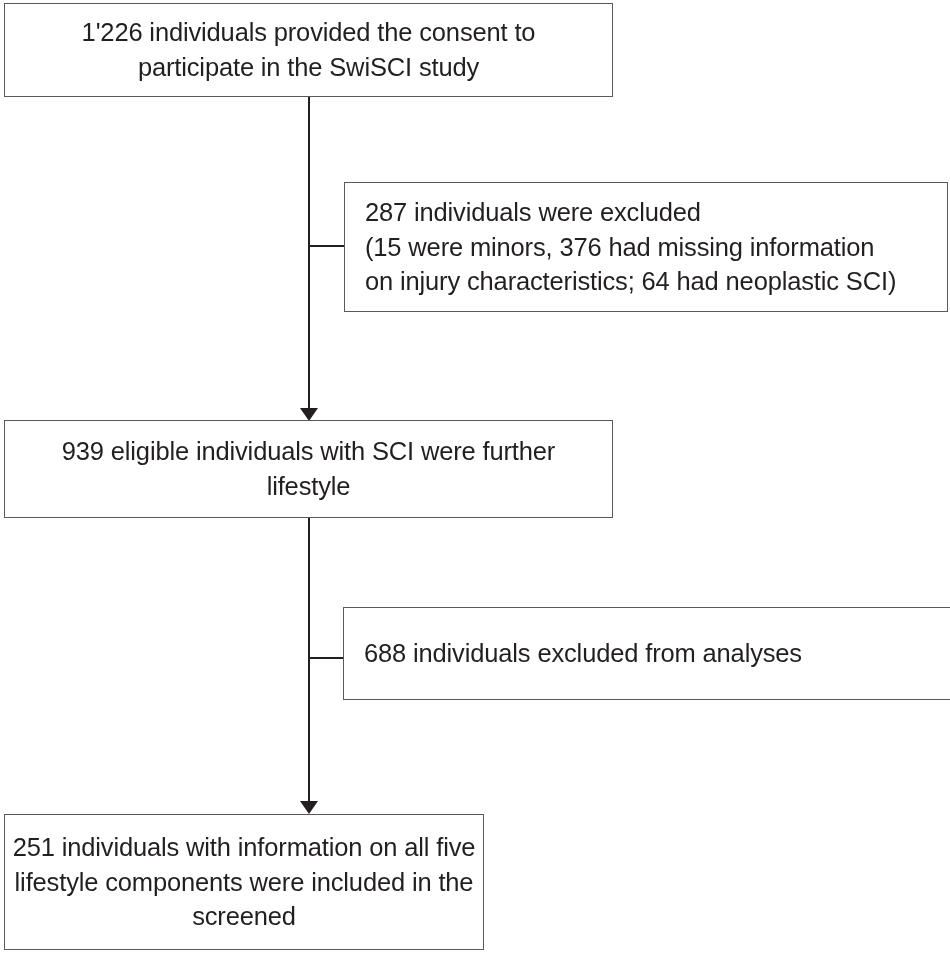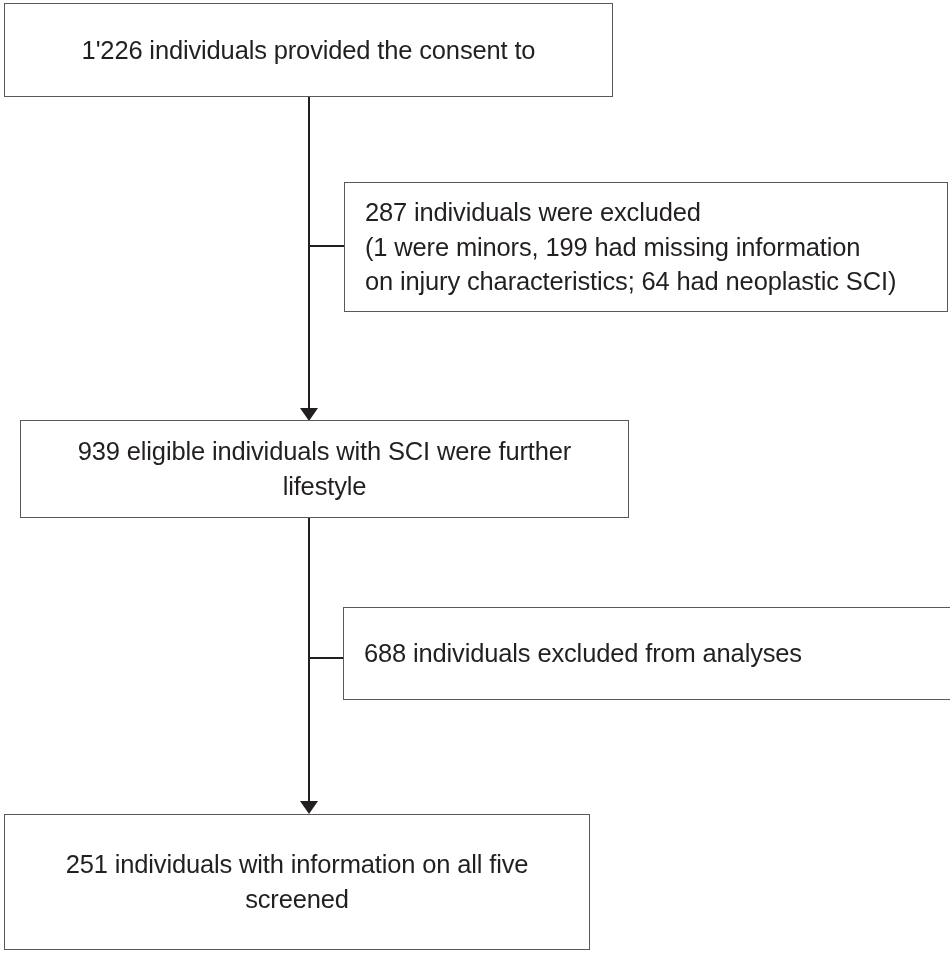--- a/index.html
+++ b/index.html
@@ -40,22 +40,22 @@
     text-align: center;
   }
   .node.leftaligned {
     align-items: flex-start;
     text-align: left;
     padding-left: 20px;
   }
 
   
   #node-consent      { left: 4px;   top: 3px;   width: 609px; height: 94px; }
-  #node-eligible     { left: 4px;   top: 420px; width: 609px; height: 98px; margin-left: 16px; }
-  #node-included     { left: 4px;   top: 814px; width: 586px; height: 136px; }
+  #node-eligible     { left: 4px;   top: 420px; width: 609px; height: 98px; }
+  #node-included     { left: 4px;   top: 814px; width: 480px; height: 136px; }
 
   
   #node-excluded-1   { left: 344px; top: 182px; width: 604px; height: 130px; }
   #node-excluded-2   { left: 343px; top: 607px; width: 629px; height: 93px; }
 
   
   .conn {
     position: absolute;
     background: #231f20;
   }
@@ -90,35 +90,37 @@
   <div class="conn v" id="spine-1"></div>
   <div class="conn h" id="branch-1"></div>
   <div class="arrowhead" id="arrow-1"></div>
 
   <div class="conn v" id="spine-2"></div>
   <div class="conn h" id="branch-2"></div>
   <div class="arrowhead" id="arrow-2"></div>
 
   <div class="node centered" id="node-consent">
     <span class="line">1'226 individuals provided the consent to</span>
+    <span class="line">participate in the SwiSCI study</span>
   </div>
 
   <div class="node leftaligned" id="node-excluded-1">
     <span class="line">287 individuals were excluded</span>
-    <span class="line">(1 were minors, 199 had missing information</span>
+    <span class="line">(15 were minors, 376 had missing information</span>
     <span class="line">on injury characteristics; 64 had neoplastic SCI)</span>
   </div>
 
   <div class="node centered" id="node-eligible">
     <span class="line">939 eligible individuals with SCI were further</span>
     <span class="line">lifestyle</span>
   </div>
 
   <div class="node leftaligned" id="node-excluded-2">
     <span class="line">688 individuals excluded from analyses</span>
   </div>
 
   <div class="node centered" id="node-included">
     <span class="line">251 individuals with information on all five</span>
+    <span class="line">lifestyle components were included in the</span>
     <span class="line">screened</span>
   </div>
 
 </div>
 
 </body></html>

